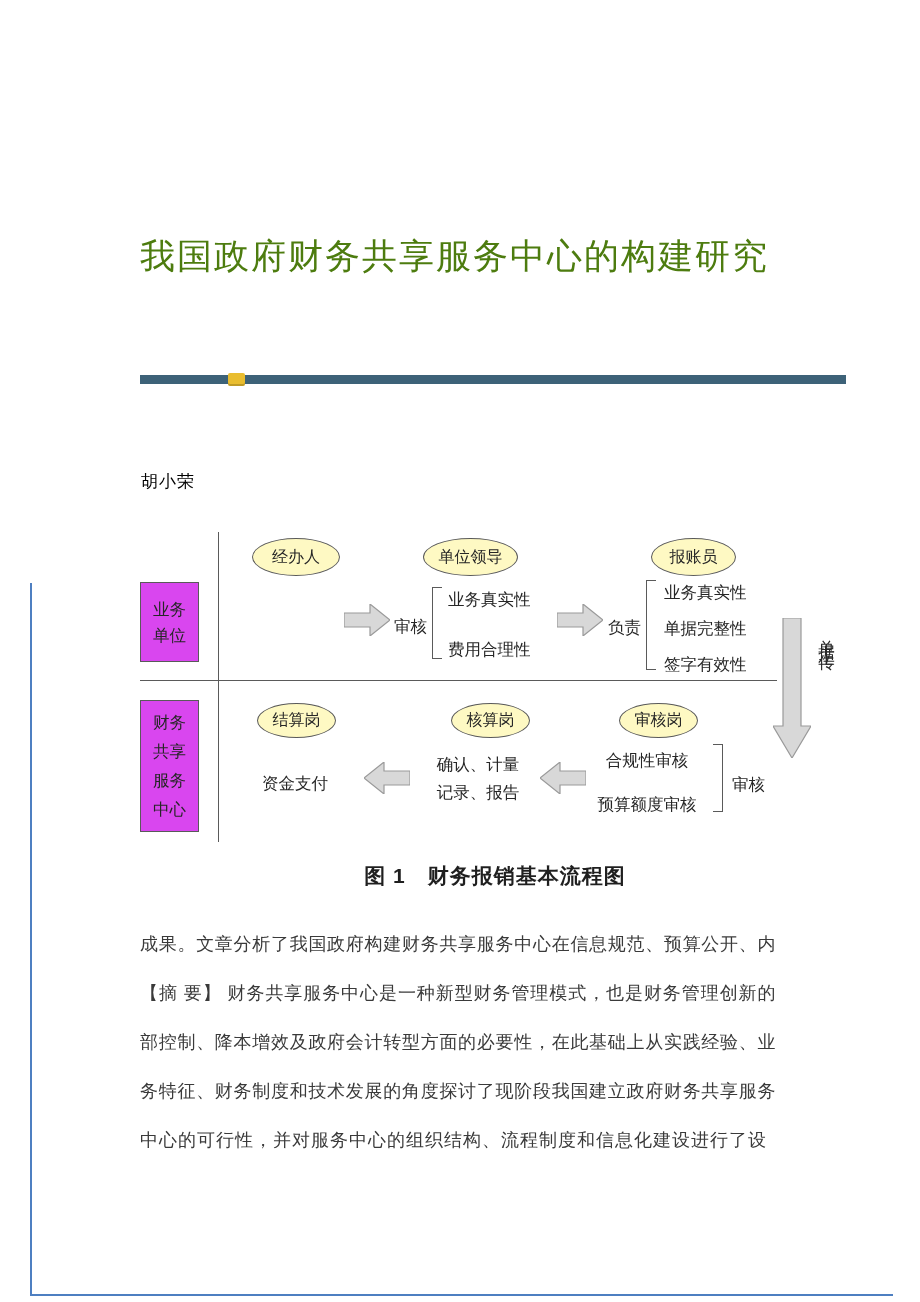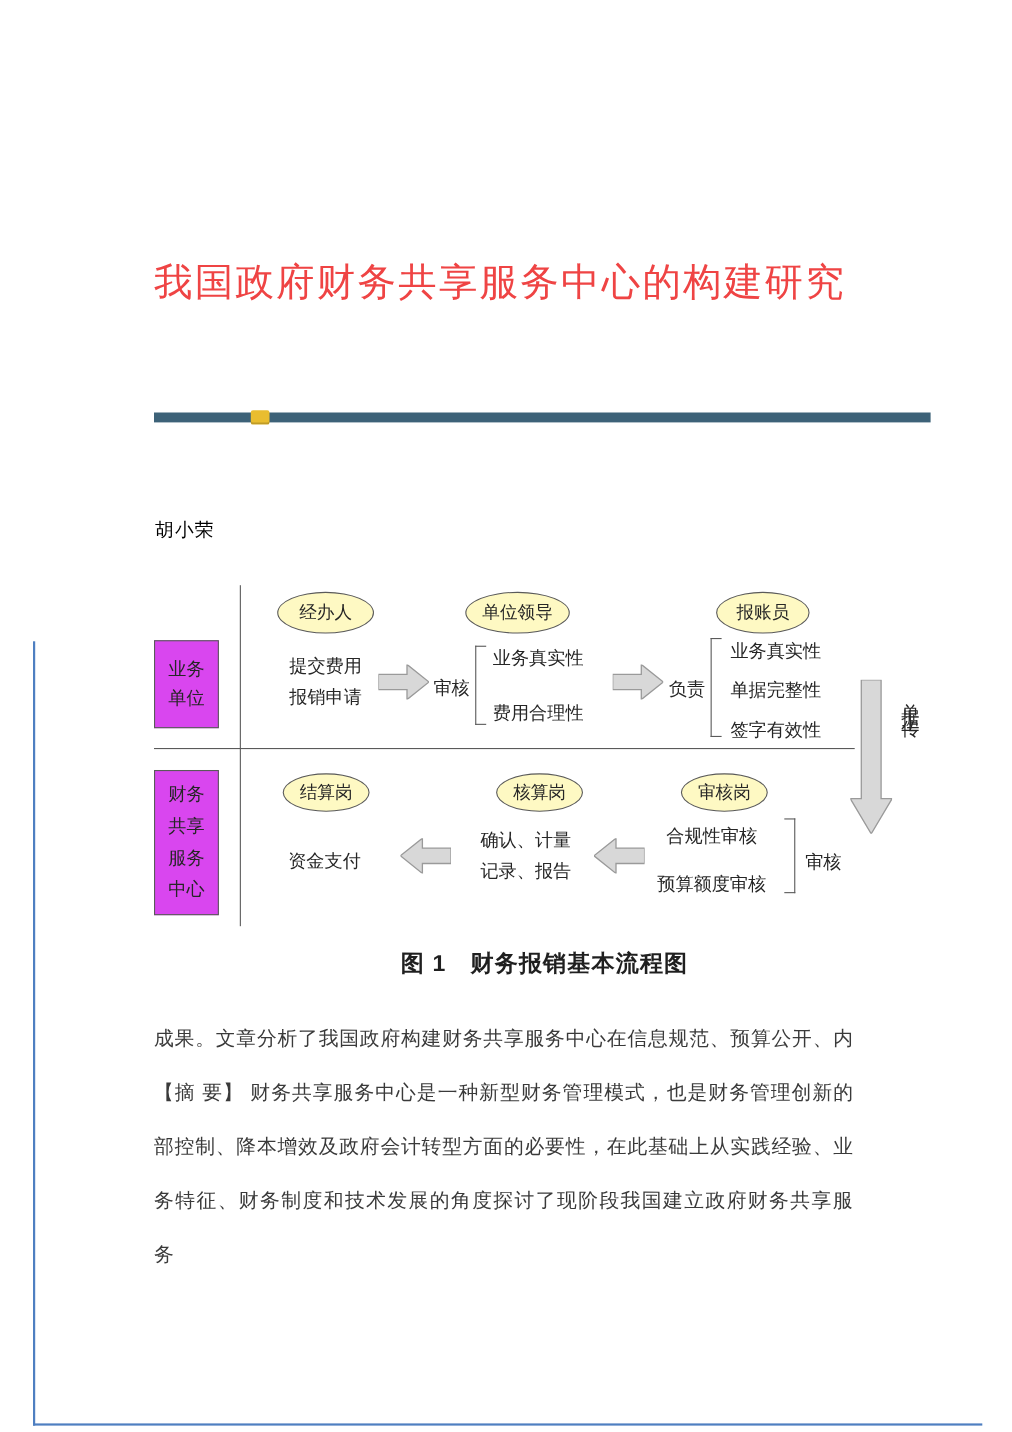--- a/index.html
+++ b/index.html
@@ -10,21 +10,21 @@
     --arrow-fill:#d8d8d8;
     --arrow-stroke:#9a9a9a;
     --text-dark:#3a3a3a;
   }
   html,body{margin:0;padding:0;background:#fff;}
   .page{position:relative;width:920px;height:1302px;background:#fff;overflow:hidden;
         font-family:"Liberation Sans",sans-serif;color:var(--text-dark);margin:0 auto;}
 
   .title{position:absolute;left:140px;top:210px;width:712px;
          font-family:"Liberation Serif",serif;font-size:35px;font-weight:400;
-         letter-spacing:2px;color:#ef4444;white-space:nowrap;}
+         letter-spacing:2px;color:#4d7c0f;white-space:nowrap;}
 
   .divider{position:absolute;left:140px;top:375px;width:706px;height:9px;background:var(--accent-bar);}
   .divider-gold{position:absolute;left:88px;top:-2px;width:17px;height:13px;background:var(--accent-gold);
                 border-radius:2px;box-shadow:inset 0 -2px 0 rgba(0,0,0,.18);}
 
   .author{position:absolute;left:141px;top:470px;font-size:17px;color:#000000;letter-spacing:1px;}
 
   
   .figure{position:absolute;left:140px;top:532px;width:712px;height:316px;color:#262626;font-size:16.5px;}
   .figure .vline{position:absolute;left:78px;top:0;height:310px;width:0;border-left:1.5px solid var(--line-gray);}
@@ -111,22 +111,20 @@
 单位</div>
     <div class="side-box box-finance">财务
 共享
 服务
 中心</div>
 
     <div class="oval oval-handler">经办人</div>
     <div class="oval oval-leader">单位领导</div>
     <div class="oval oval-bookkeeper">报账员</div>
 
-    <div class="flow-text t-submit">提交费用
-报销申请</div>
 
     <svg class="block-arrow ar-1" width="46" height="32" viewBox="0 0 46 32">
       <polygon points="0,9 26,9 26,0 46,16 26,32 26,23 0,23"></polygon>
     </svg>
 
     <div class="flow-text t-review-label">审核</div>
     <div class="bracket-left br-review"></div>
     <div class="flow-text t-review-item-0">业务真实性</div>
     <div class="flow-text t-review-item-1">费用合理性</div>
 
@@ -168,18 +166,19 @@
     <div class="flow-text t-payment">资金支付</div>
   </div>
 
   <div class="caption">图 1　财务报销基本流程图</div>
 
   <div class="abstract">
     <div class="line">成果。文章分析了我国政府构建财务共享服务中心在信息规范、预算公开、内</div>
     <div class="line">【摘 要】 财务共享服务中心是一种新型财务管理模式，也是财务管理创新的</div>
     <div class="line">部控制、降本增效及政府会计转型方面的必要性，在此基础上从实践经验、业</div>
     <div class="line">务特征、财务制度和技术发展的角度探讨了现阶段我国建立政府财务共享服务</div>
+    <div class="line">中心的可行性，并对服务中心的组织结构、流程制度和信息化建设进行了设</div>
   </div>
 
   <div class="border-left"></div>
   <div class="border-bottom"></div>
 
 </div>
 
 </body></html>

